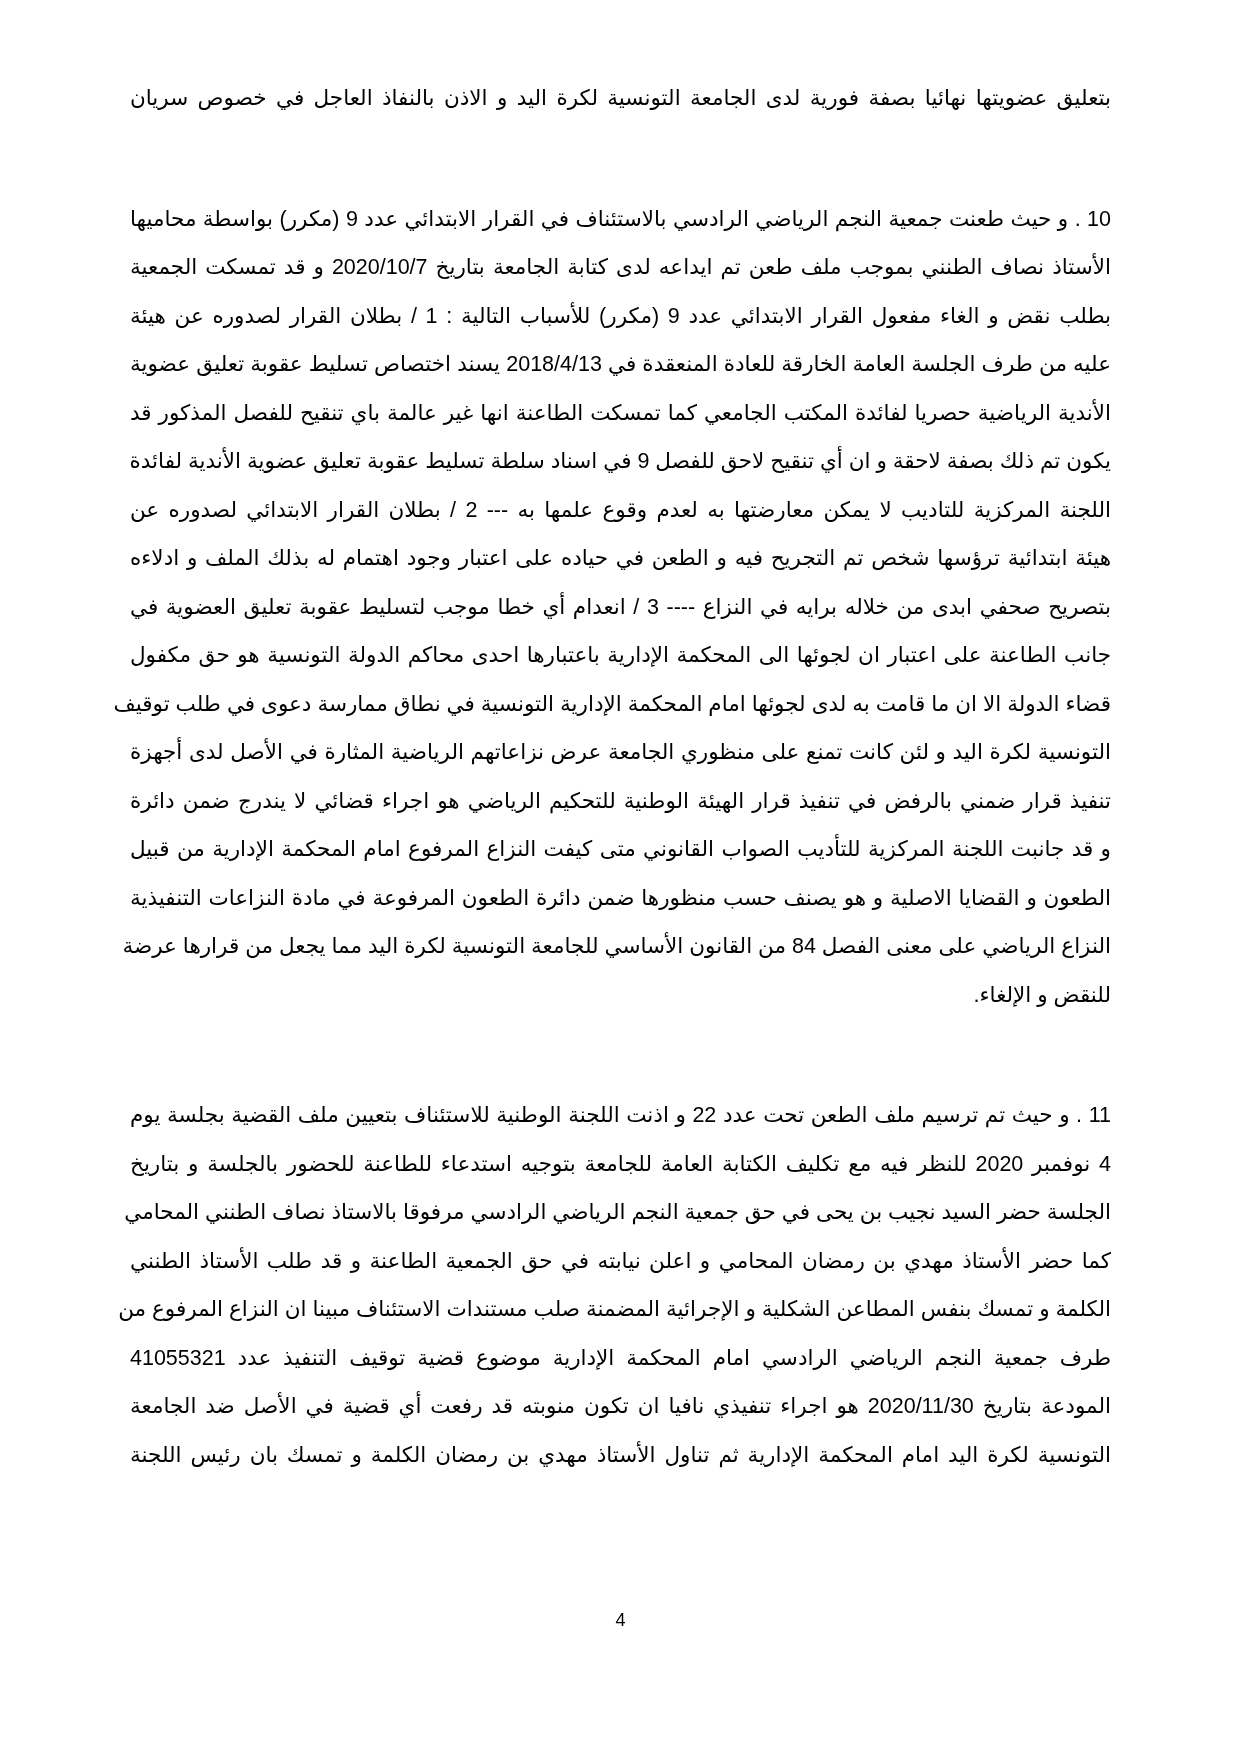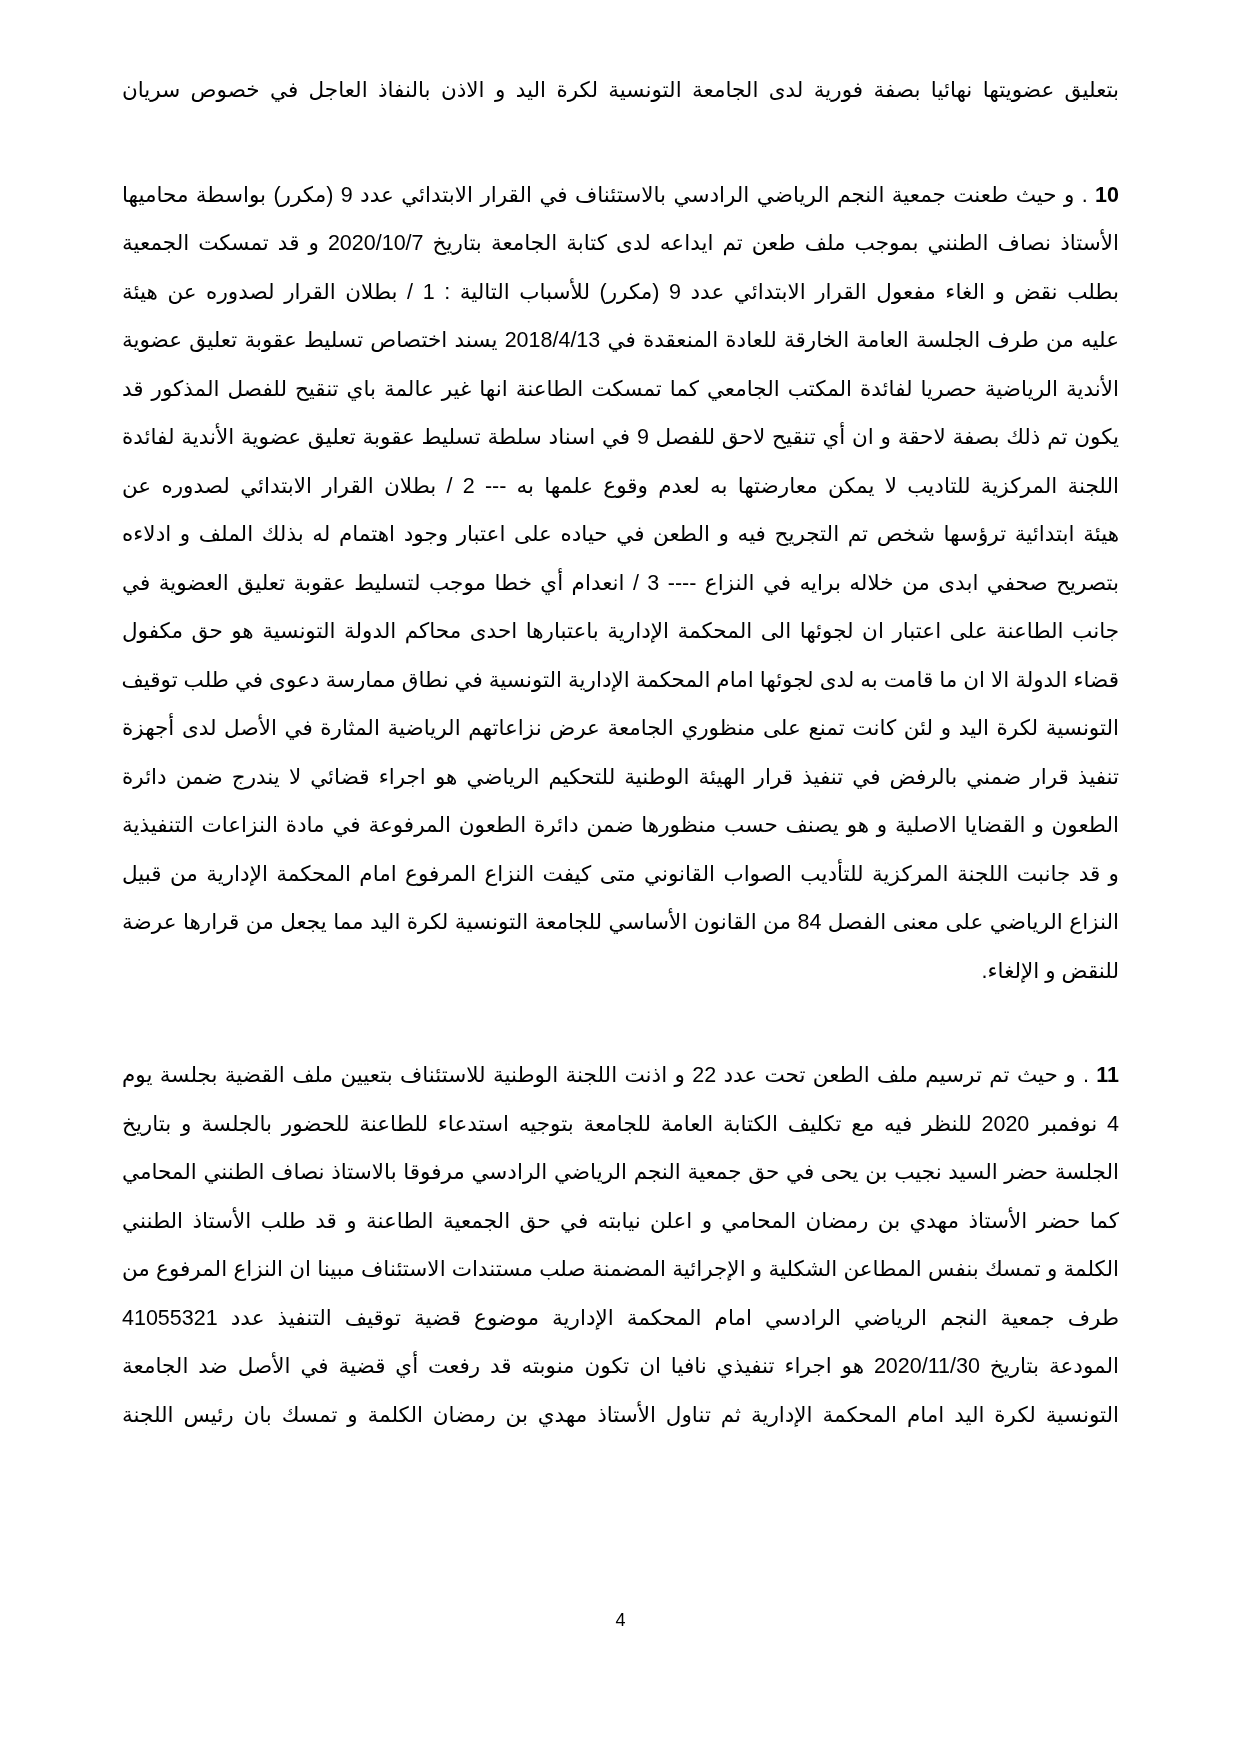--- a/index.html
+++ b/index.html
@@ -16,37 +16,37 @@
       color: #000000;
     }
     .page {
       position: absolute;
       left: 118px;
       top: 62px;
       width: 1005px;
       direction: rtl;
     }
     .para {
-      margin: 4px;
+      margin: 12px;
     }
     .line {
       display: block;
       height: 48.5px;
       line-height: 48.5px;
       font-size: 21.5px;
       text-align: justify;
       text-align-last: justify;
       white-space: nowrap;
       overflow: visible;
     }
     .line.last {
       text-align-last: right;
     }
     .num {
-      font-weight: bold;
+      font-weight: normal;
     }
     .gap {
       height: 48px;
     }
     .page-number {
       position: absolute;
       top: 1610px;
       left: 0;
       width: 1241px;
       text-align: center;
@@ -72,22 +72,22 @@
     <span class="line">عليه من طرف الجلسة العامة الخارقة للعادة المنعقدة في 2018/4/13 يسند اختصاص تسليط عقوبة تعليق عضوية</span>
     <span class="line">الأندية الرياضية حصريا لفائدة المكتب الجامعي كما تمسكت الطاعنة انها غير عالمة باي تنقيح للفصل المذكور قد</span>
     <span class="line">يكون تم ذلك بصفة لاحقة و ان أي تنقيح لاحق للفصل 9 في اسناد سلطة تسليط عقوبة تعليق عضوية الأندية لفائدة</span>
     <span class="line">اللجنة المركزية للتاديب لا يمكن معارضتها به لعدم وقوع علمها به --- 2 / بطلان القرار الابتدائي لصدوره عن</span>
     <span class="line">هيئة ابتدائية ترؤسها شخص تم التجريح فيه و الطعن في حياده على اعتبار وجود اهتمام له بذلك الملف و ادلاءه</span>
     <span class="line">بتصريح صحفي ابدى من خلاله برايه في النزاع ---- 3 / انعدام أي خطا موجب لتسليط عقوبة تعليق العضوية في</span>
     <span class="line">جانب الطاعنة على اعتبار ان لجوئها الى المحكمة الإدارية باعتبارها احدى محاكم الدولة التونسية هو حق مكفول</span>
     <span class="line">قضاء الدولة الا ان ما قامت به لدى لجوئها امام المحكمة الإدارية التونسية في نطاق ممارسة دعوى في طلب توقيف</span>
     <span class="line">التونسية لكرة اليد و لئن كانت تمنع على منظوري الجامعة عرض نزاعاتهم الرياضية المثارة في الأصل لدى أجهزة</span>
     <span class="line">تنفيذ قرار ضمني بالرفض في تنفيذ قرار الهيئة الوطنية للتحكيم الرياضي هو اجراء قضائي لا يندرج ضمن دائرة</span>
+    <span class="line">و قد جانبت اللجنة المركزية للتأديب الصواب القانوني متى كيفت النزاع المرفوع امام المحكمة الإدارية من قبيل</span>
     <span class="line">الطعون و القضايا الاصلية و هو يصنف حسب منظورها ضمن دائرة الطعون المرفوعة في مادة النزاعات التنفيذية</span>
-    <span class="line">و قد جانبت اللجنة المركزية للتأديب الصواب القانوني متى كيفت النزاع المرفوع امام المحكمة الإدارية من قبيل</span>
     <span class="line">النزاع الرياضي على معنى الفصل 84 من القانون الأساسي للجامعة التونسية لكرة اليد مما يجعل من قرارها عرضة</span>
     <span class="line last">للنقض و الإلغاء.</span>
   </div>
 
   <div class="gap"></div>
 
   <div class="para">
     <span class="line"><span class="num">11</span> <span>. و حيث تم ترسيم ملف الطعن تحت عدد 22 و اذنت اللجنة الوطنية للاستئناف بتعيين ملف القضية بجلسة يوم</span></span>
     <span class="line">4 نوفمبر 2020 للنظر فيه مع تكليف الكتابة العامة للجامعة بتوجيه استدعاء للطاعنة للحضور بالجلسة و بتاريخ</span>
     <span class="line">الجلسة حضر السيد نجيب بن يحى في حق جمعية النجم الرياضي الرادسي مرفوقا بالاستاذ نصاف الطنني المحامي</span>

